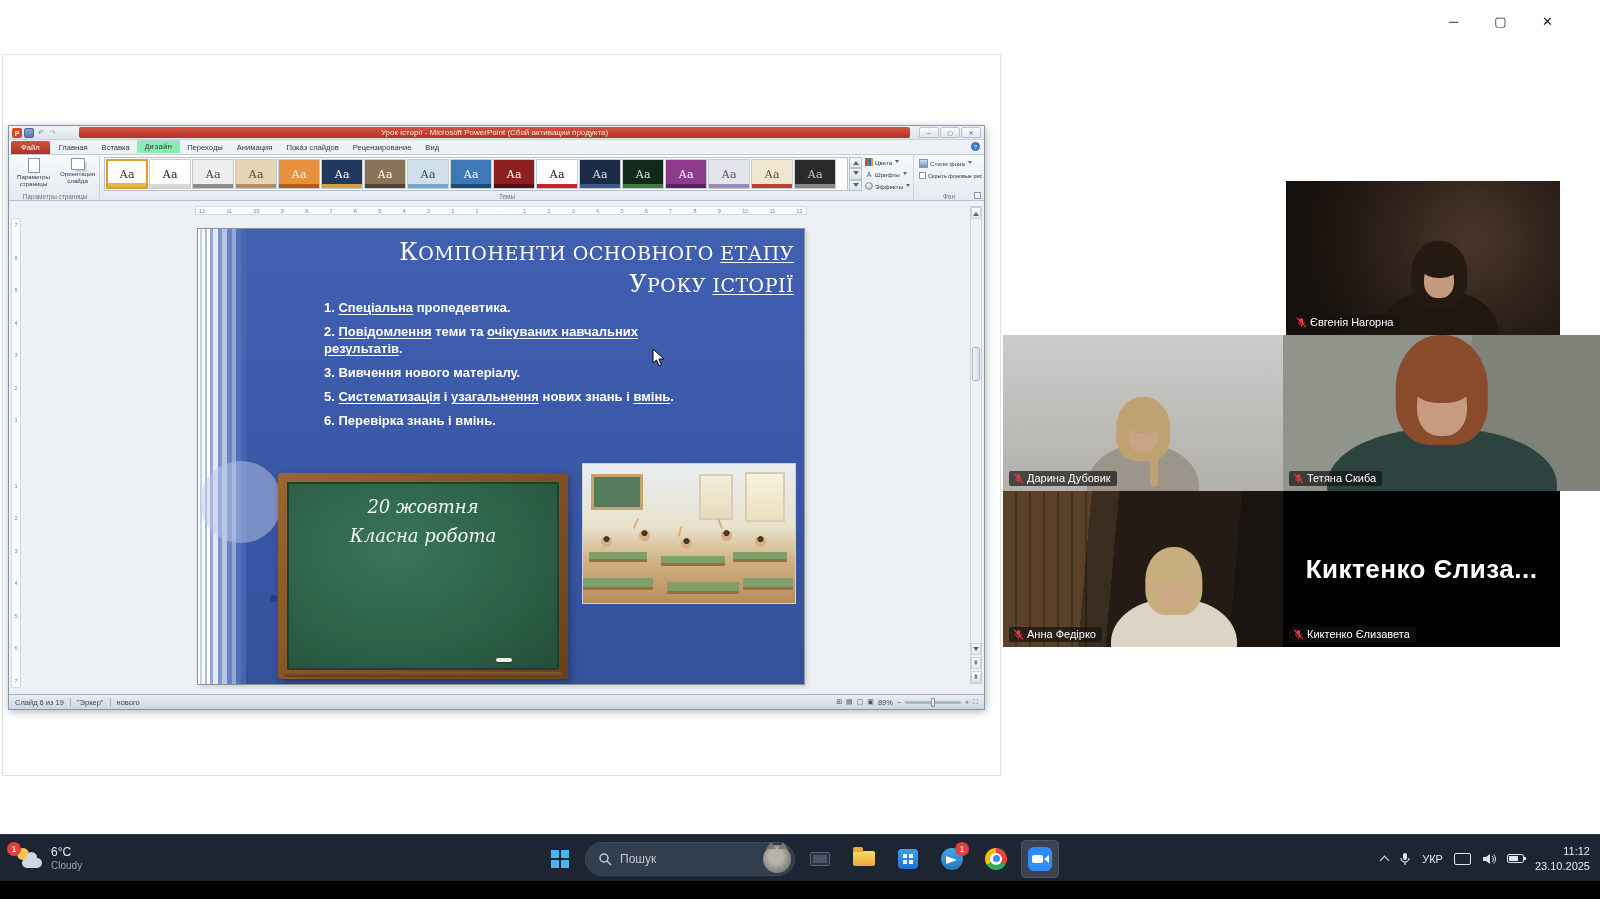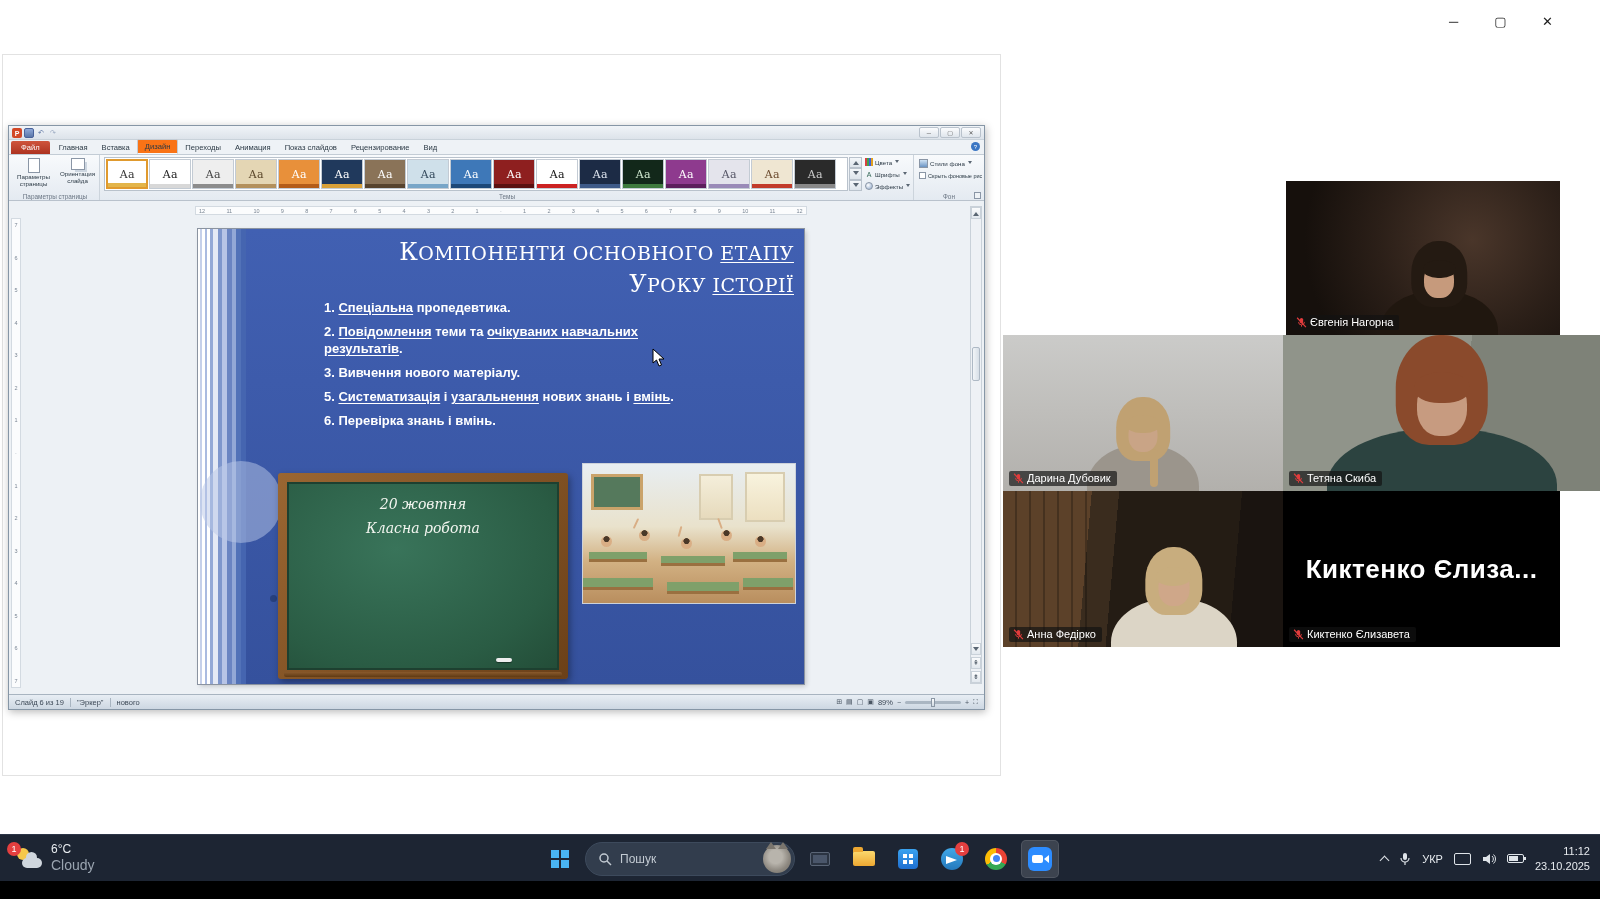--- a/index.html
+++ b/index.html
@@ -36,22 +36,22 @@
 .ppt-winbtns { position:absolute; right:3px; top:1px; display:flex; gap:1px; }
 .ppt-winbtns span { width:20px; height:11px; background:linear-gradient(#fbfcfd,#dfe5ec);
   border:1px solid #b9c2cc; border-radius:2px; font-size:6px; color:#555;
   display:flex; align-items:center; justify-content:center; }
 
 .ppt-tabs { position:absolute; left:0; right:0; top:14px; height:15px; background:#eef2f6;
   border-bottom:1px solid #c3ccd5; display:flex; align-items:flex-end; padding-left:2px; }
 .ppt-tab { padding:2px 7px; font-size:7.6px; color:#2b3945; white-space:nowrap; }
 .ppt-tab.file { background:linear-gradient(#cf543c,#ad3320); color:#fff; border-radius:2px 2px 0 0;
   margin-right:2px; padding:2px 10px; }
-.ppt-tab.active { background:#f97316; border:1px solid #c3ccd5; border-bottom:1px solid #f7f9fb;
-  border-radius:2px 2px 0 0; }
+.ppt-tab.active { background:#86efac; border:1px solid #c3ccd5; border-bottom:1px solid #f7f9fb;
+  border-radius:2px 2px 0 0;font-family:Liberation Mono, monospace; }
 .ppt-help { position:absolute; right:4px; top:2px; width:9px; height:9px; border-radius:50%;
   background:#3a76c4; color:#fff; font-size:6px; display:flex; align-items:center; justify-content:center; }
 
 .ppt-ribbon { position:absolute; left:0; right:0; top:29px; height:46px;
   background:linear-gradient(#f8fafc,#e4eaf1); border-bottom:1px solid #b9c2cc; }
 .grp { position:absolute; top:0; bottom:0; border-right:1px solid #ccd4dc; overflow:hidden; }
 .grp-label { position:absolute; bottom:0; left:0; right:0; text-align:center; font-size:6.4px; color:#6b7684; }
 .grp-page { left:2px; width:89px; }
 .rb-btn { position:absolute; top:3px; width:43px; display:flex; flex-direction:column; align-items:center;
   gap:1px; font-size:6.2px; color:#2b3945; text-align:center; line-height:1.1; }
@@ -119,21 +119,21 @@
 .s-items { position:absolute; left:126px; top:70px; width:474px; color:#fff; font-weight:bold;
   font-size:13px; }
 .s-item { line-height:17px; margin-bottom:7px; }
 .chalkboard { position:absolute; left:80px; top:244px; width:290px; height:206px;
   background:linear-gradient(135deg,#9a6632,#6b4018); border-radius:3px; padding:9px;
   box-shadow:2px 3px 7px rgba(0,0,0,.35); }
 .chalkboard::after { content:""; position:absolute; left:6px; right:6px; bottom:2px; height:5px;
   background:linear-gradient(#8a5a2c,#5f3a14); border-radius:2px; }
 .board { position:relative; width:100%; height:100%; border:2px solid #1d4030;
   background:radial-gradient(ellipse at 40% 35%,#39745a,#2a5c44 70%,#234d38); }
-.chalk-line { color:#f2f5ef; font-family:"DejaVu Serif",serif; font-style:italic; font-size:14px;
+.chalk-line { color:#f2f5ef; font-family:"DejaVu Serif",serif; font-style:italic; font-size:18px;
   text-align:center; }
 .chalk-line.l1 { margin-top:12px; } .chalk-line.l2 { margin-top:8px; }
 .chalk-piece { position:absolute; right:45px; bottom:6px; width:16px; height:4px; background:#eee;
   border-radius:2px; box-shadow:0 1px 1px rgba(0,0,0,.4); }
 .classroom { position:absolute; left:385px; top:235px; width:212px; height:139px; overflow:hidden;
   background:linear-gradient(180deg,#e8eef2 0%,#e9e2cc 45%,#d2b183 70%,#b98e5e 100%);
   box-shadow:0 0 0 1px #cdd2da; }
 .cl-win1 { position:absolute; right:10px; top:8px; width:40px; height:50px;
   background:linear-gradient(#f8f3de,#ecdfc0); border:2px solid #d8cdb0; }
 .cl-win2 { position:absolute; right:62px; top:10px; width:34px; height:46px;
@@ -236,21 +236,21 @@
 .w-icon { position:relative; width:26px; height:24px; }
 .w-sun { position:absolute; left:1px; top:1px; width:12px; height:12px; border-radius:50%; background:#f5c84a; }
 .w-cloud { position:absolute; right:0; bottom:3px; width:20px; height:10px; background:#cfd6dd; border-radius:8px; }
 .w-cloud::before { content:""; position:absolute; left:4px; top:-6px; width:11px; height:11px;
   background:#cfd6dd; border-radius:50%; }
 .w-badge { position:absolute; left:-9px; top:-5px; min-width:14px; height:14px; border-radius:8px;
   background:#e43f3f; color:#fff; font-size:9px; display:flex; align-items:center; justify-content:center;
   padding:0 3px; z-index:2; }
 .w-text { display:flex; flex-direction:column; line-height:1.25; }
 .w-temp { font-size:12px; color:#e8ecf0; }
-.w-cond { font-size:14px; color:#9aa4b0; }
+.w-cond { font-size:10px; color:#9aa4b0; }
 .tb-center { position:absolute; left:50%; top:0; transform:translateX(-50%); height:47px;
   display:flex; align-items:center; gap:6px; }
 .tb-btn { width:38px; height:38px; border-radius:5px; display:flex; align-items:center;
   justify-content:center; position:relative; }
 .tb-btn.active { background:rgba(255,255,255,.14); border:1px solid rgba(255,255,255,.1); }
 .win-logo { width:18px; height:18px; display:grid; grid-template-columns:8px 8px;
   grid-template-rows:8px 8px; gap:2px; }
 .win-logo i { background:#49b4f2; display:block; }
 .tb-search { width:210px; height:34px; background:#323d4d; border:1px solid #3d4a5c; border-radius:17px;
   display:flex; align-items:center; gap:8px; padding:0 3px 0 12px; }
@@ -315,20 +315,23 @@
   <div class="share-area"></div>
 
   <div class="ppt">
     <div class="ppt-titlebar">
       <div class="qat">
         <span class="ppt-logo"></span>
         <span class="ico-save"></span>
         <span class="ico-undo"></span>
         <span class="ico-redo"></span>
       </div>
+      <div class="ppt-title-red">
+        <span>Урок історії - Microsoft PowerPoint (Сбой активации продукта)</span>
+      </div>
       <div class="ppt-winbtns">
         <span>─</span>
         <span>▢</span>
         <span>✕</span>
       </div>
     </div>
 
     <div class="ppt-tabs" id="ppt-tabs">
       <span class="ppt-tab file">Файл</span>
         <span class="ppt-tab">Главная</span>

